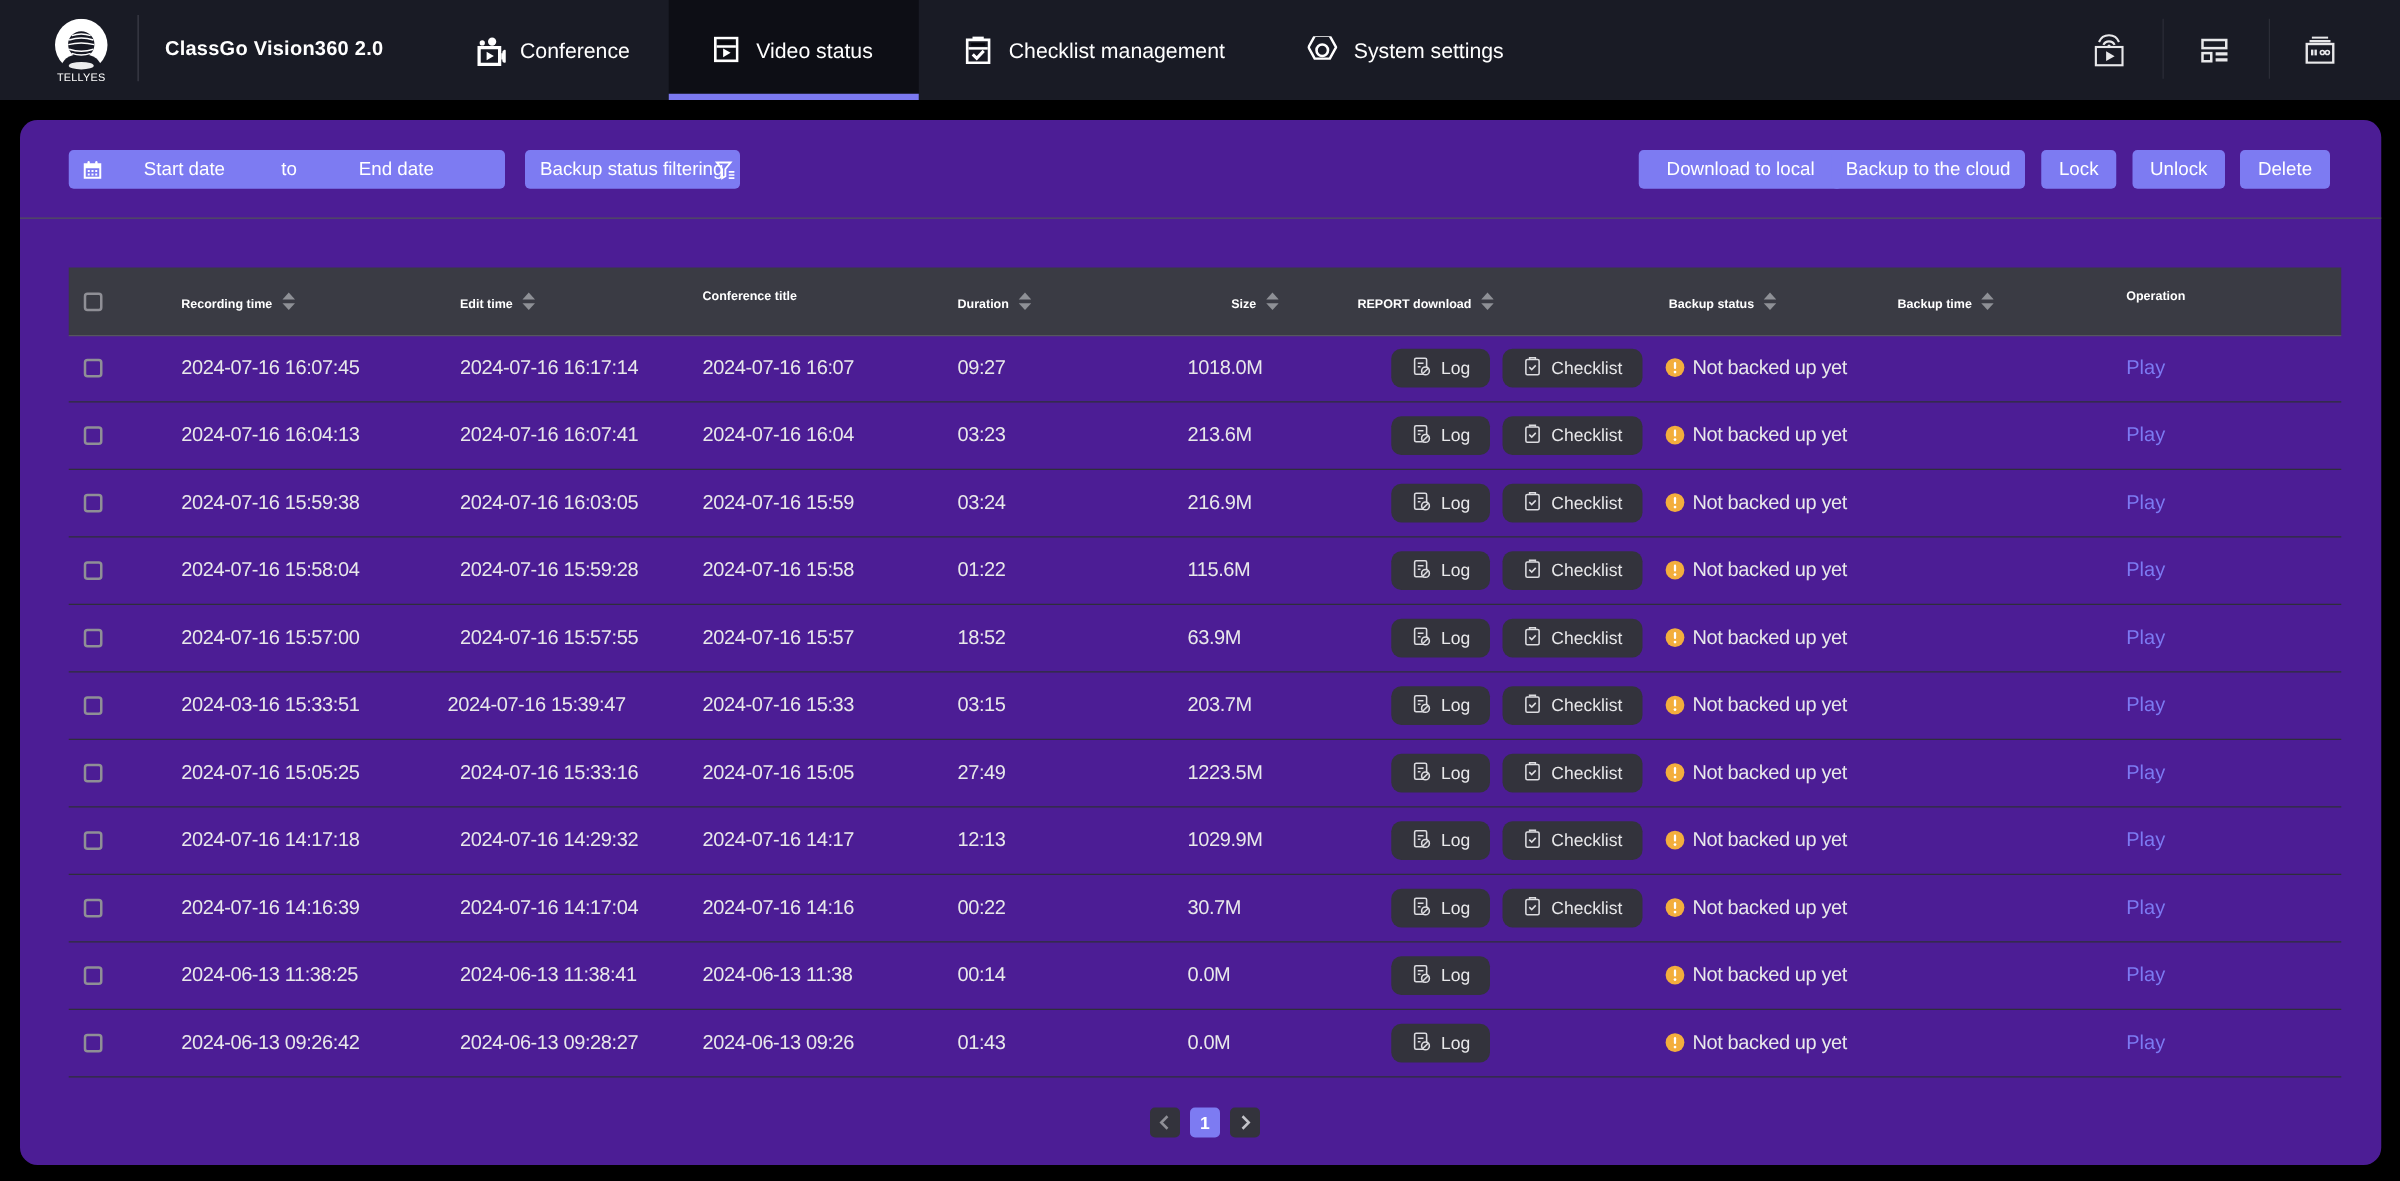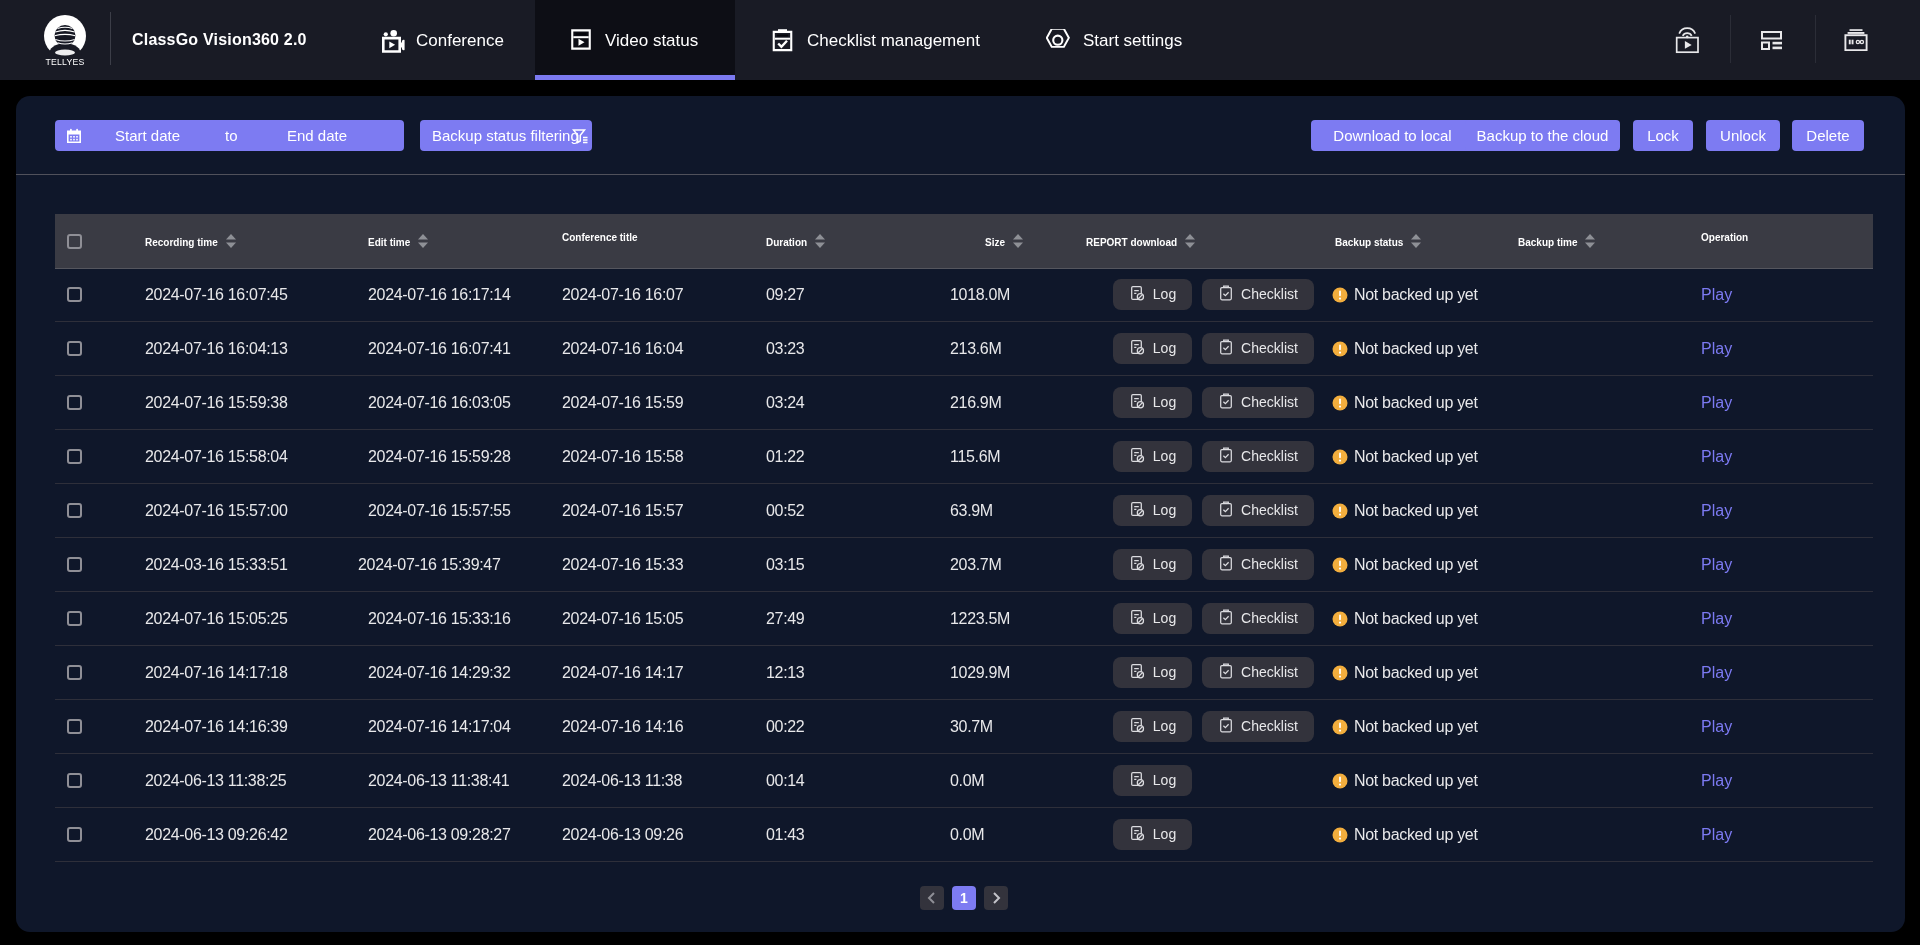--- a/index.html
+++ b/index.html
@@ -5,21 +5,21 @@
 html,body { width:1920px; height:945px; background:#000; font-family:"Liberation Sans", sans-serif; overflow:hidden; }
 .topbar { position:absolute; left:0; top:0; width:1920px; height:80px; background:#191b25; }
 .logo { position:absolute; left:43px; top:15px; }
 .brandline { position:absolute; left:110px; top:12px; width:1px; height:53px; background:#3c3e48; }
 .title { position:absolute; left:132px; top:31px; font-size:16px; font-weight:700; color:#fff; letter-spacing:0.2px; }
 .tab { position:absolute; top:0; height:80px; color:#fff; font-size:17px; }
 .tab .ticon { position:absolute; top:29px; }
 .tab .tlabel { position:absolute; top:31px; white-space:nowrap; }
 .activetab { position:absolute; left:535px; top:0; width:200px; height:80px; background:#0d0e15; border-bottom:5px solid #7b79f0; }
 .rdiv { position:absolute; top:15px; width:1px; height:48px; background:#2b2d37; }
-.panel { position:absolute; left:16px; top:96px; width:1889px; height:836px; background:#0f172a; border-radius:14px; }
+.panel { position:absolute; left:16px; top:96px; width:1889px; height:836px; background:#4c1d95; border-radius:14px; }
 .pbtn { position:absolute; top:24px; height:31px; background:#7d7bf2; border-radius:4px; color:#fff; font-size:15px; text-align:center; line-height:31px; }
 .filtersep { position:absolute; left:0; top:78px; width:1889px; height:1px; background:#50515b; }
 .table { position:absolute; left:39px; top:118px; width:1818px; }
 .thead { position:absolute; left:0; top:0; width:1818px; height:54px; background:#3a3b44; }
 .hcell { position:absolute; top:18px; font-size:10px; font-weight:700; color:#fff; white-space:nowrap; }
 .sort { vertical-align:-3px; margin-left:4px; }
 .cb { position:absolute; width:15px; height:15px; border:2px solid #8f8f96; border-radius:3px; background:transparent; }
 .tbody { position:absolute; left:0; top:54px; width:1818px; border-bottom:1px solid #55565e; }
 .tr { position:absolute; left:0; width:1818px; height:54px; border-bottom:1px solid #2e2f3a; }
 .cell { position:absolute; top:18px; font-size:16px; letter-spacing:-0.02em; color:#e8e8ea; white-space:nowrap; }
@@ -84,21 +84,21 @@
       </svg>
     <span class="tlabel" style="left:35px">Checklist management</span>
   </div>
   <div class="tab" style="left:1046px">
     <svg class="ticon" style="left:0" width="24" height="23" viewBox="0 0 24 23">
         <g fill="none" stroke="#fff" stroke-width="2.1">
           <path d="M6 5.4 h12.6 L 23.8 16 l-5.2 10.6 h-12.6 L 0.8 16 Z" transform="translate(0,-4.8) scale(0.96,0.85)"></path>
           <circle cx="11.8" cy="11.2" r="4.6"></circle>
         </g>
       </svg>
-    <span class="tlabel" style="left:37px">Start settings</span>
+    <span class="tlabel" style="left:37px">System settings</span>
   </div>
   <div class="rdiv" style="left:1730px"></div>
   <div class="rdiv" style="left:1815px"></div>
   <svg style="position:absolute;left:1675px;top:27px" width="25" height="27" viewBox="0 0 25 27">
       <g fill="none" stroke="#e8e8ea" stroke-width="1.7">
         <path d="M4.2 6.6 A 8.6 8.6 0 0 1 20.2 6.6"></path>
         <path d="M7.7 8.9 A 5 5 0 0 1 16.7 8.9"></path>
         <rect x="1.7" y="10.6" width="21.3" height="14.6"></rect>
       </g>
       <circle cx="12.2" cy="9.9" r="1.3" fill="#e8e8ea"></circle>
@@ -305,21 +305,21 @@
               <rect x="7.1" y="3.6" width="1.8" height="5.6" rx="0.9" fill="#fff"></rect>
               <circle cx="8" cy="11.6" r="1.1" fill="#fff"></circle>
             </svg><span class="wtxt">Not backed up yet</span></span>
 <span class="cell play" style="left:1646px">Play</span>
 </div>
 <div class="tr" style="top:216px">
 <span class="cb" style="left:12px;top:19px"></span>
 <span class="cell" style="left:90px">2024-07-16 15:57:00</span>
 <span class="cell" style="left:313px">2024-07-16 15:57:55</span>
 <span class="cell" style="left:507px">2024-07-16 15:57</span>
-<span class="cell" style="left:711px">00:52</span>
+<span class="cell" style="left:711px">18:52</span>
 <span class="cell" style="left:895px">63.9M</span>
 <span class="btns" style="left:1032px"><span class="gbtn" style="width:79px"><svg class="bicon" width="17" height="17" viewBox="0 0 17 17">
                 <g fill="none" stroke="#dcdce0" stroke-width="1.25">
                   <rect x="2.7" y="1.6" width="9.6" height="12.8" rx="1.2"></rect>
                   <path d="M5.2 5.6h4.6M5.2 8.4h2.2"></path>
                   <circle cx="11.4" cy="11.7" r="3.1" fill="#33333c"></circle>
                   <path d="M9.3 13.8l4.2-4.2"></path>
                 </g>
               </svg><span>Log</span></span><span class="gbtn" style="width:112px;margin-left:10px"><svg class="bicon" width="16" height="17" viewBox="0 0 16 17">
                 <g fill="none" stroke="#dcdce0" stroke-width="1.25">

